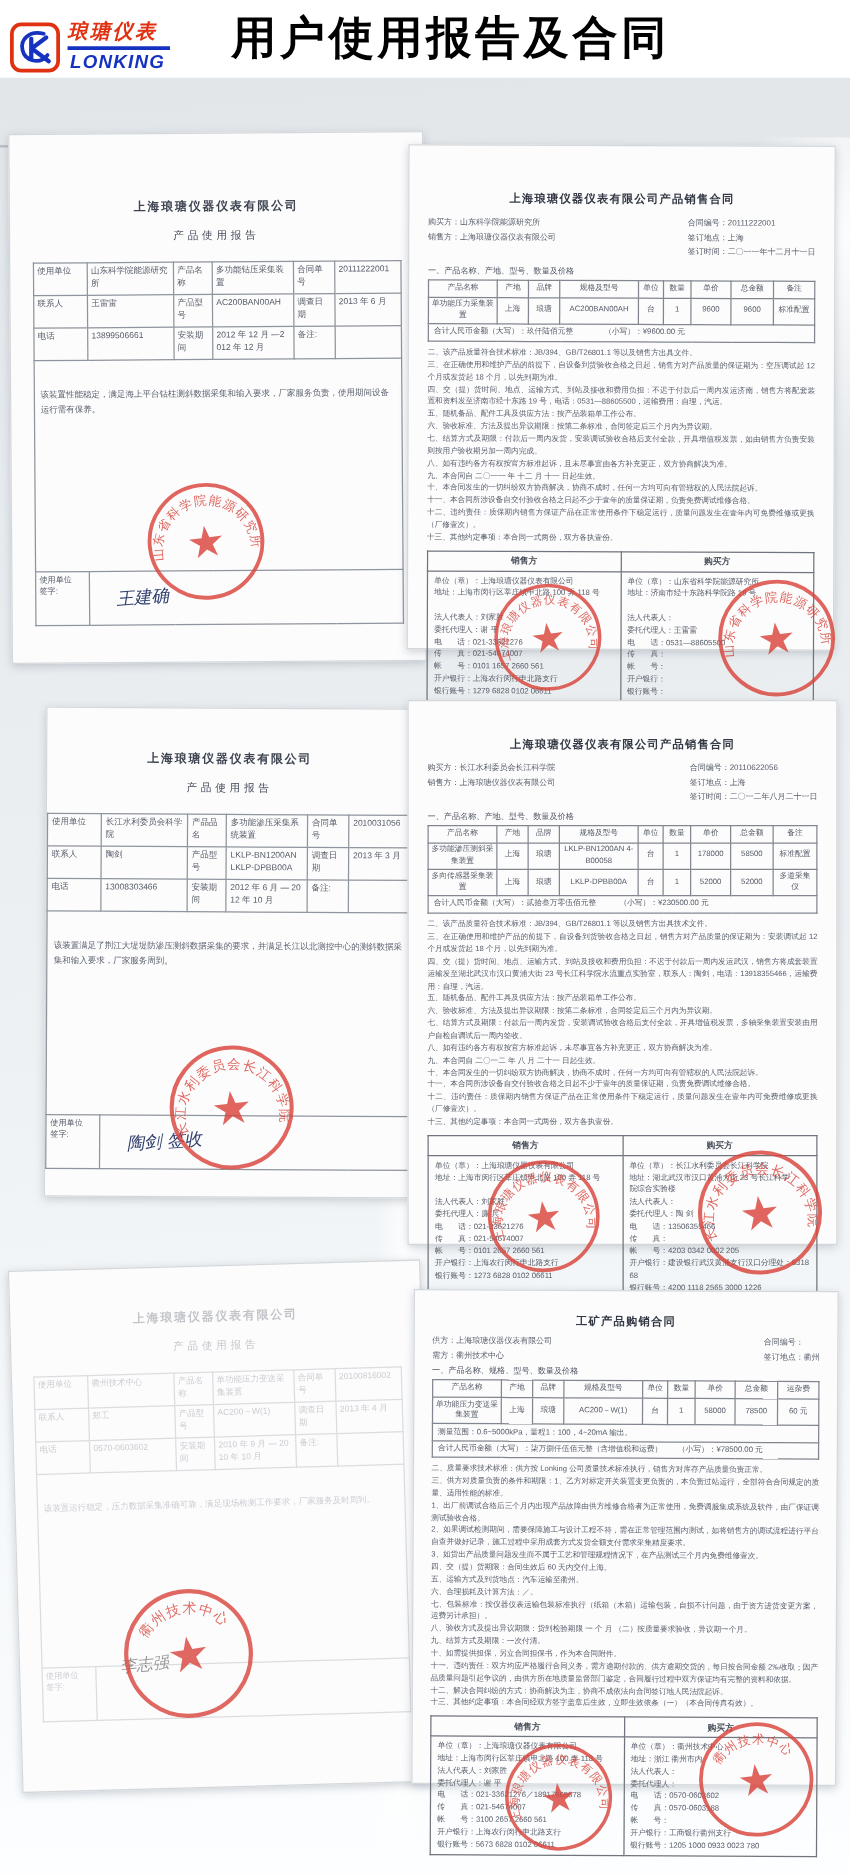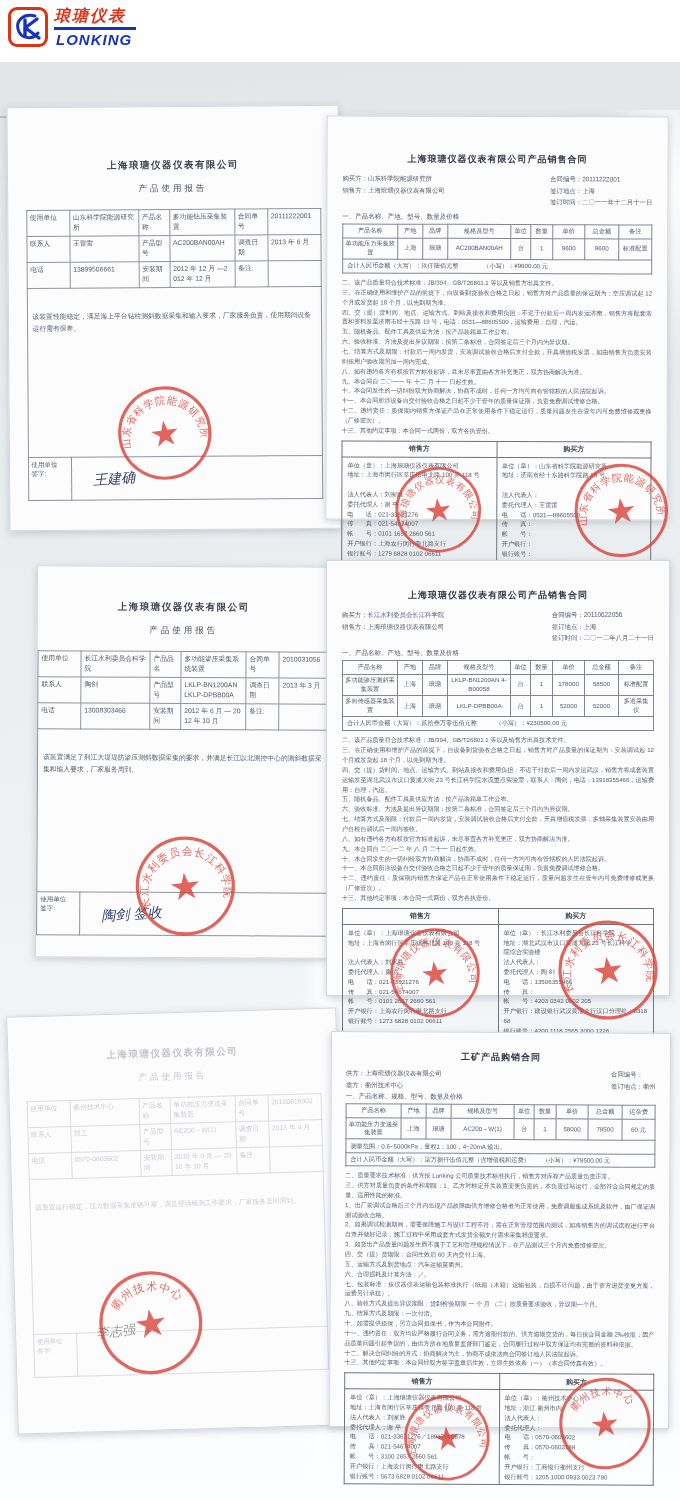--- a/index.html
+++ b/index.html
@@ -12,21 +12,21 @@
       background:linear-gradient(90deg,rgba(255,255,255,0),rgba(255,255,255,.95) 50%,rgba(255,255,255,0));
       transform:rotate(.8deg);}
   .ribbon2{position:absolute;left:600px;top:110px;width:80px;height:260px;
       background:radial-gradient(ellipse at 90% 30%,rgba(255,255,255,.95),rgba(255,255,255,0) 70%);}
   .ribbon3{position:absolute;left:0px;top:1400px;width:680px;height:100px;
       background:linear-gradient(180deg,rgba(255,255,255,0),rgba(252,254,255,.95));}
   .photo-line{position:absolute;left:0;top:116px;width:334px;height:2px;background:#98a0a7;opacity:.55;}
 
   
   .site-header{position:absolute;left:0;top:0;width:680px;height:62px;background:#fff;z-index:5;}
-  .logo{position:absolute;left:8px;top:6px;display:flex;align-items:center;cursor:pointer;}
+  .logo{position:absolute;left:8px;top:16px;display:flex;align-items:flex-end;cursor:pointer;}
   .logo-box{width:40px;height:40px;border:3px solid #e03212;border-radius:9px;box-sizing:border-box;
       display:flex;align-items:center;justify-content:center;background:#fff;}
   .logo-right{margin-left:6px;}
   .logo-cn{color:#e03212;font-weight:700;font-style:italic;font-size:16px;letter-spacing:2px;
       font-family:"Liberation Serif",serif;line-height:20px;}
   .logo-en{color:#1533c0;font-weight:800;font-style:italic;font-size:15px;letter-spacing:1px;
       border-top:3px solid #1533c0;padding:1px 4px 0 2px;margin-top:1px;line-height:17px;}
   .page-title{position:absolute;left:185px;top:4px;margin:0;font-size:36px;font-weight:700;
       color:#000;letter-spacing:3px;line-height:52px;}
 
@@ -101,20 +101,21 @@
         <svg width="30" height="30" viewBox="0 0 30 30">
           <path d="M22 4 C10 1,3 9,5 17 C7 26,19 29,25 21" fill="none" stroke="#1533c0" stroke-width="3" stroke-linecap="round"></path>
           <path d="M12 8 L12 24 M12 16 L24 7 M14 17 L26 26" fill="none" stroke="#1533c0" stroke-width="3.4" stroke-linecap="round"></path>
         </svg>
       </div>
       <div class="logo-right">
         <div class="logo-cn">琅瑭仪表</div>
         <div class="logo-en">LONKING</div>
       </div>
     </div>
+    <h1 class="page-title">用户使用报告及合同</h1>
   </header>
 
   <section class="page d1">
     <div class="rpt-company">上海琅瑭仪器仪表有限公司</div>
     <div class="rpt-title">产品使用报告</div>
     <table class="rpt">
       <tbody class="rows">
           <tr>
             <td class="c0">使用单位</td>
             <td class="c1">山东科学院能源研究所</td>

